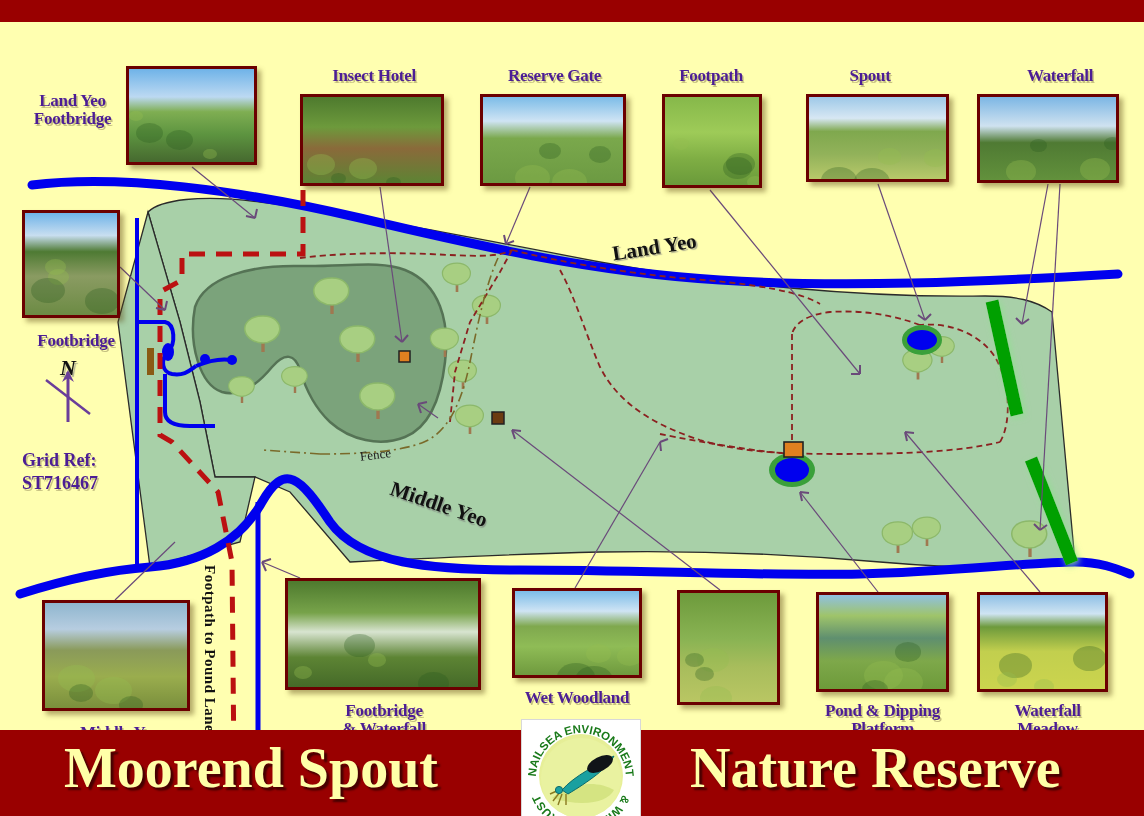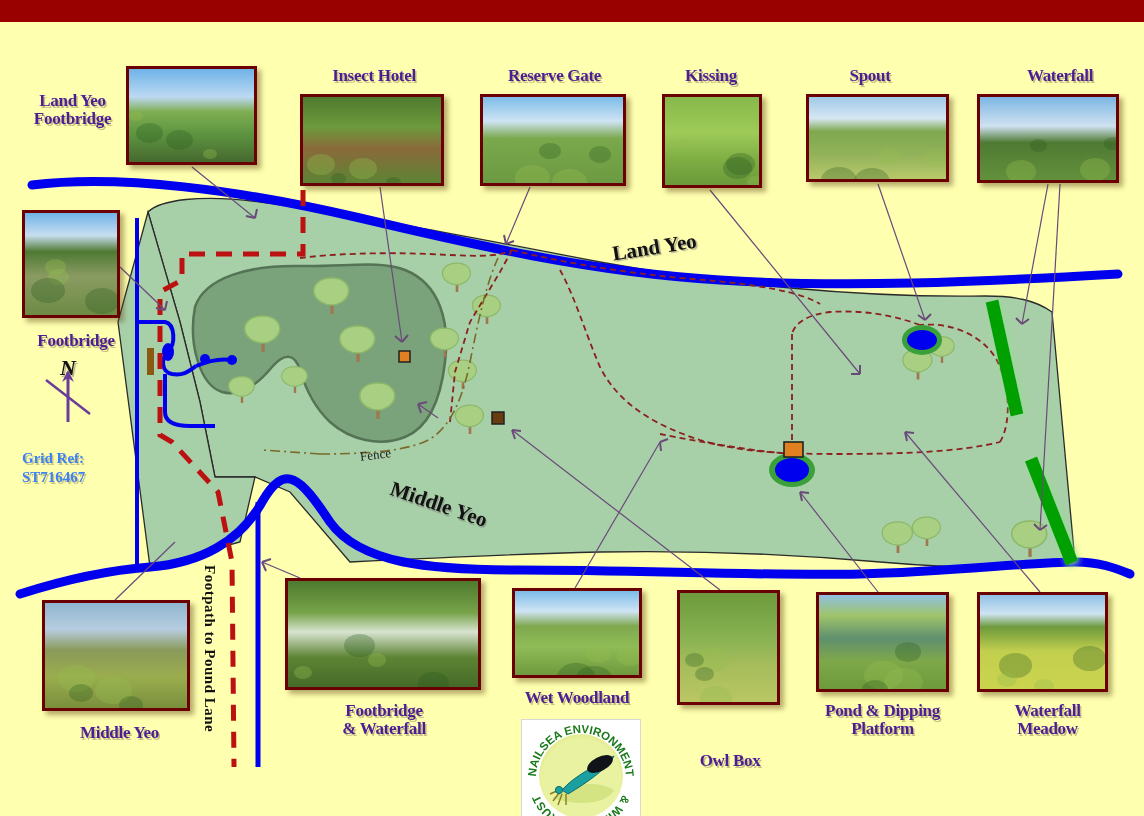--- a/index.html
+++ b/index.html
@@ -56,21 +56,21 @@
     position:absolute;left:521px;top:697px;width:118px;height:112px;
     background:#fff;border:1px solid #d8d8d8;
   }
   #logo .disc{
     position:absolute;left:50%;top:50%;transform:translate(-50%,-50%);
     width:84px;height:84px;border-radius:50%;
     background:radial-gradient(circle at 50% 58%,#eef5a8 0%,#e8f09a 60%,#dfe98d 100%);
   }
   #logo svg{position:absolute;left:0;top:0;}
   .grid-ref{
-    position:absolute;color:#3b82f6;font-weight:bold;font-size:15px;
+    position:absolute;color:#4c1d95;font-weight:bold;font-size:18px;
     font-family:"Liberation Serif",serif;line-height:1.25;
     text-shadow:1.5px 1.5px 0 rgba(150,140,90,.5);
   }
 </style>
 </head>
 <body>
 
 <div id="poster">
 
   <svg id="mapcanvas" viewBox="0 0 1144 816">
@@ -262,21 +262,21 @@
         <div class="blob" style="width: 35px; height: 26.25px; left: 32px; top: 68.24px; background: rgba(150, 190, 80, 0.35);"></div>
         <div class="blob" style="width: 22px; height: 16.5px; left: 56px; top: 45.84px; background: rgba(40, 90, 30, 0.3);"></div>
       </div>
       <div class="lbl" style="left: 483px; top: 45px; width: 143px;">Reserve Gate</div>
       <div class="photo" style="left: 662px; top: 72px; width: 100px; height: 94px; background-image: linear-gradient(rgb(134, 184, 74) 0%, rgb(158, 203, 88) 40%, rgb(127, 174, 68) 70%, rgb(106, 154, 58) 100%);">
         <div class="blob" style="width: 16px; height: 12px; left: 8px; top: 41.18px; background: rgba(150, 190, 80, 0.35);"></div>
         <div class="blob" style="width: 29px; height: 21.75px; left: 58px; top: 60.18px; background: rgba(40, 90, 30, 0.3);"></div>
         <div class="blob" style="width: 16px; height: 12px; left: 82px; top: 79.18px; background: rgba(150, 190, 80, 0.35);"></div>
         <div class="blob" style="width: 29px; height: 21.75px; left: 61px; top: 55.88px; background: rgba(40, 90, 30, 0.3);"></div>
       </div>
-      <div class="lbl" style="left: 650px; top: 45px; width: 122px;">Kissing</div>
+      <div class="lbl" style="left: 650px; top: 45px; width: 122px;">Footpath</div>
       <div class="photo" style="left: 806px; top: 72px; width: 143px; height: 88px; background-image: linear-gradient(rgb(158, 201, 232) 0%, rgb(215, 231, 243) 26%, rgb(127, 168, 78) 42%, rgb(146, 178, 90) 70%, rgb(184, 201, 106) 100%);">
         <div class="blob" style="width: 23px; height: 17.25px; left: 115px; top: 52.36px; background: rgba(150, 190, 80, 0.35);"></div>
         <div class="blob" style="width: 36px; height: 27px; left: 45px; top: 71.36px; background: rgba(40, 90, 30, 0.3);"></div>
         <div class="blob" style="width: 23px; height: 17.25px; left: 69px; top: 50.76px; background: rgba(150, 190, 80, 0.35);"></div>
         <div class="blob" style="width: 36px; height: 27px; left: 12px; top: 69.76px; background: rgba(40, 90, 30, 0.3);"></div>
       </div>
       <div class="lbl" style="left: 820px; top: 45px; width: 100px;">Spout</div>
       <div class="photo" style="left: 977px; top: 72px; width: 142px; height: 89px; background-image: linear-gradient(rgb(124, 182, 228) 0%, rgb(207, 226, 240) 35%, rgb(79, 122, 51) 55%, rgb(98, 145, 60) 100%);">
         <div class="blob" style="width: 30px; height: 22.5px; left: 26px; top: 63.33px; background: rgba(150, 190, 80, 0.35);"></div>
         <div class="blob" style="width: 17px; height: 12.75px; left: 50px; top: 42.28px; background: rgba(40, 90, 30, 0.3);"></div>
@@ -324,20 +324,24 @@
       <div class="photo" style="left: 977px; top: 570px; width: 131px; height: 100px; background-image: linear-gradient(rgb(143, 192, 230) 0%, rgb(207, 228, 242) 20%, rgb(109, 154, 60) 34%, rgb(194, 207, 78) 60%, rgb(203, 212, 78) 100%);">
         <div class="blob" style="width: 20px; height: 15px; left: 54px; top: 84px; background: rgba(150, 190, 80, 0.35);"></div>
         <div class="blob" style="width: 33px; height: 24.75px; left: 19px; top: 58px; background: rgba(40, 90, 30, 0.3);"></div>
         <div class="blob" style="width: 20px; height: 15px; left: 17px; top: 77px; background: rgba(150, 190, 80, 0.35);"></div>
         <div class="blob" style="width: 33px; height: 24.75px; left: 93px; top: 51px; background: rgba(40, 90, 30, 0.3);"></div>
       </div>
       <div class="lbl" style="left: 985px; top: 680px; width: 125px;">Waterfall
 Meadow</div>
     </div>
 
+  <div id="titlebar">
+    <div class="bigtitle" style="left:64px;">Moorend Spout</div>
+    <div class="bigtitle" style="left:690px;">Nature Reserve</div>
+  </div>
 
   <div id="logo">
     <div class="disc"></div>
     <svg width="118" height="112" viewBox="0 0 118 112">
       <defs>
         <path id="arcTop" d="M 14,58 A 45,45 0 0 1 104,58"></path>
         <path id="arcBot" d="M 104,58 A 45,45 0 0 1 14,58"></path>
       </defs>
       <ellipse cx="59" cy="58" rx="40" ry="40" fill="#e9f2a0"></ellipse>
       <path d="M30,78 C48,62 76,60 92,70 C86,82 62,88 30,78 Z" fill="#cfe07a" opacity=".8"></path>

